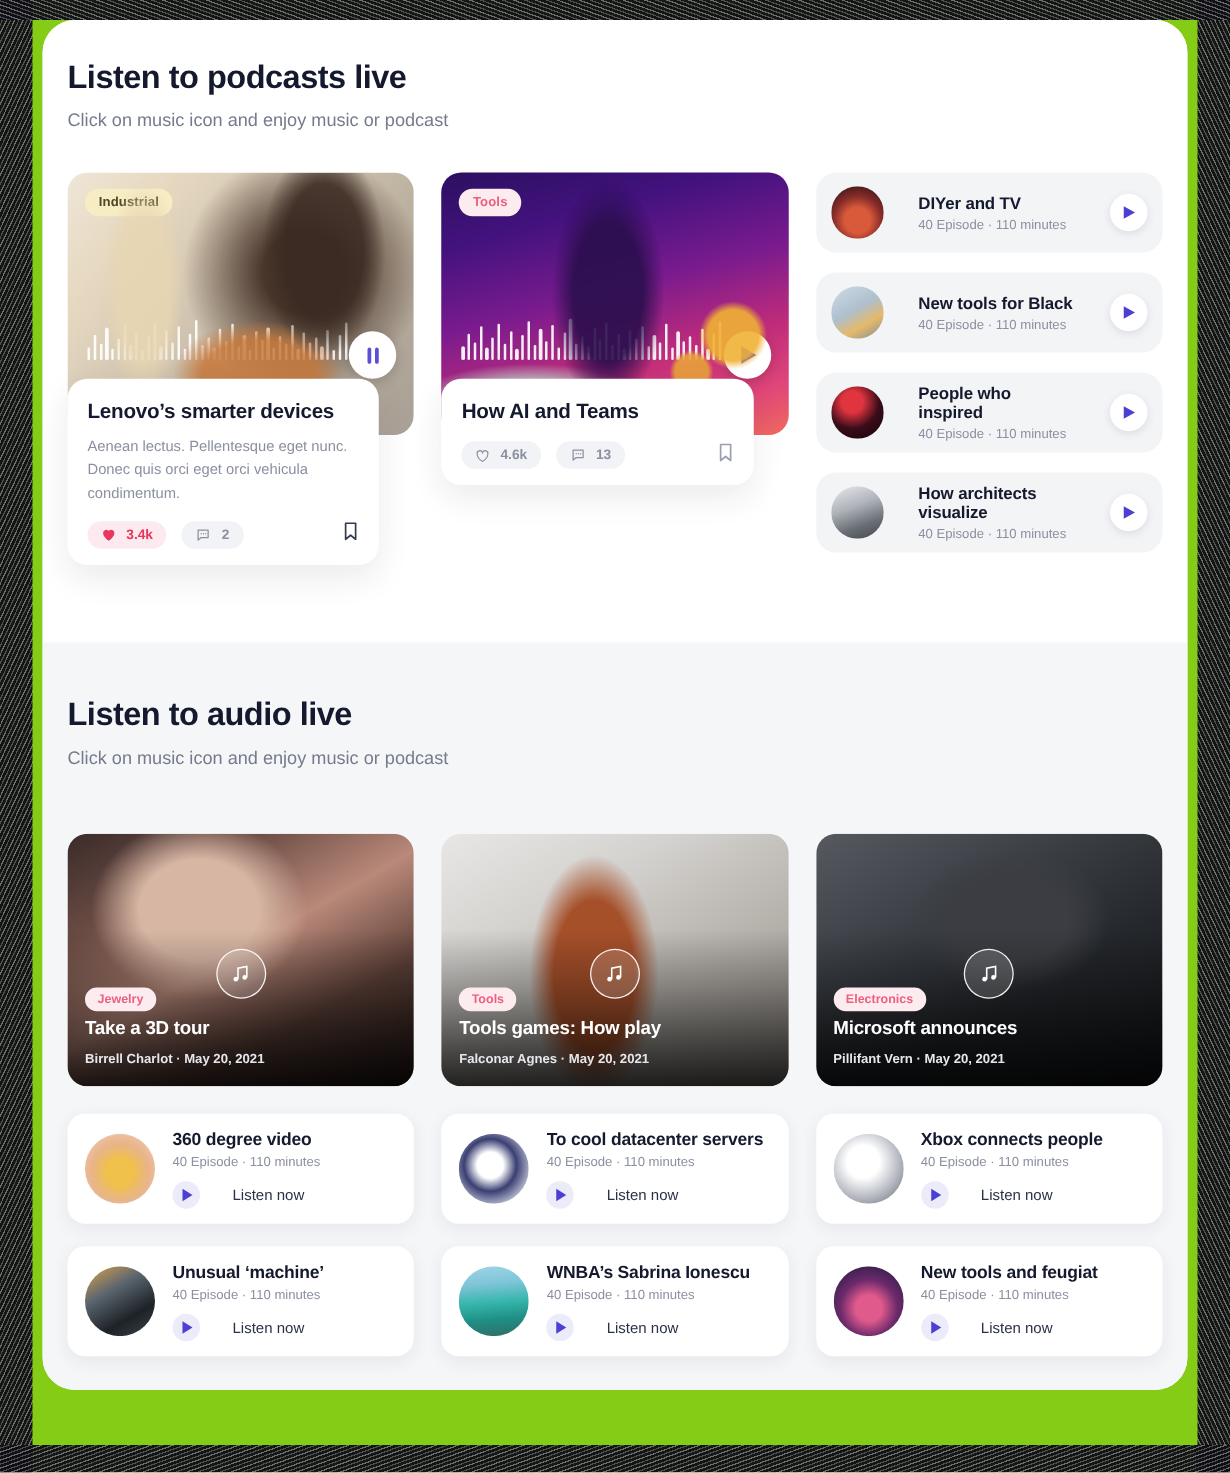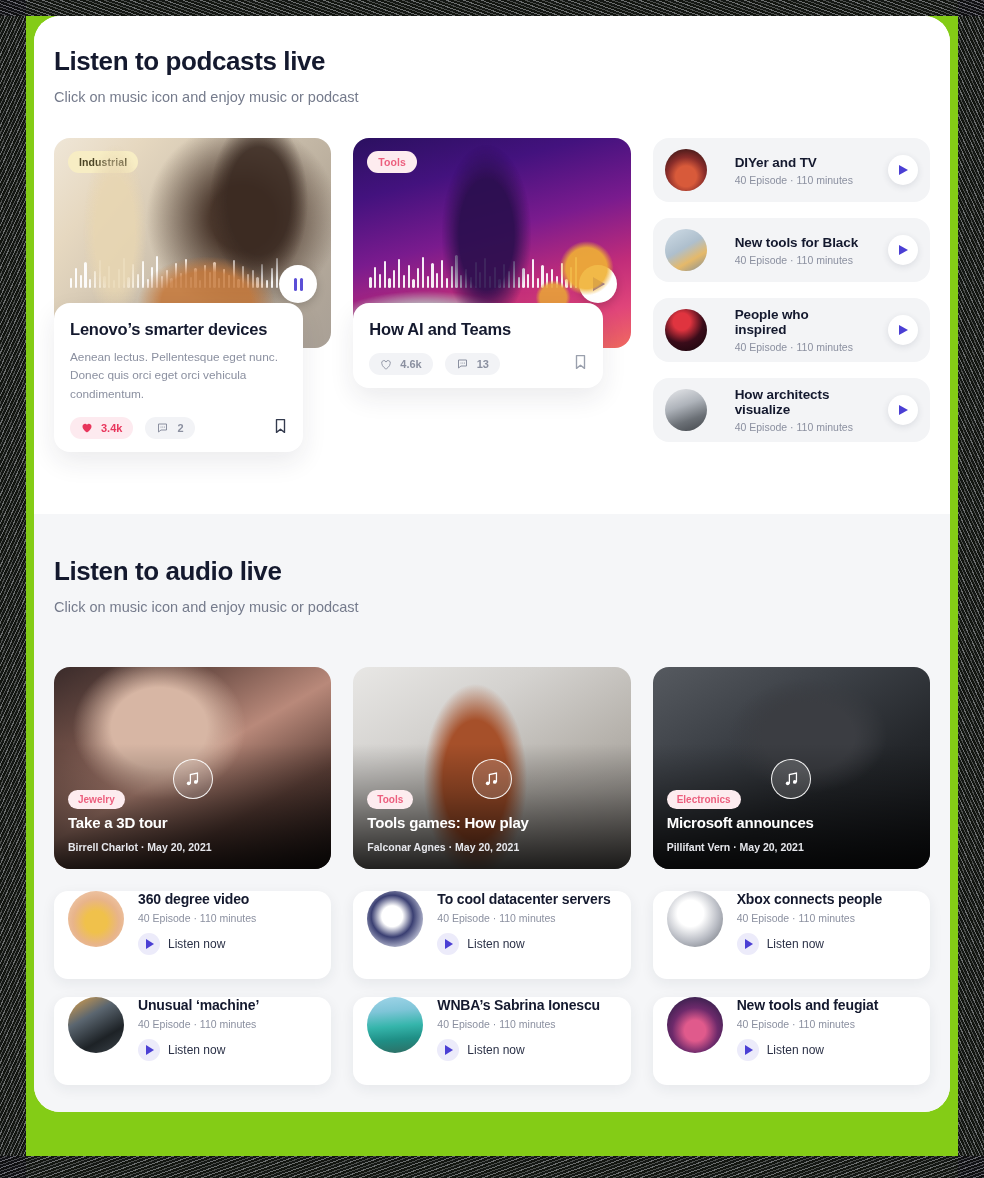--- a/index.html
+++ b/index.html
@@ -149,27 +149,27 @@
     padding: 4px 10px; border-radius: 10px; }
   .a-title { position: absolute; z-index: 3; left: 14px; bottom: 38px;
     color: #fff; font-size: 15px; font-weight: 700; letter-spacing: -.2px; }
   .a-meta { position: absolute; z-index: 3; left: 14px; bottom: 16px;
     color: #e6e7ec; font-size: 10.5px; font-weight: 600; }
 
   
   .brows { margin-top: 22px; display: flex; flex-direction: column; gap: 18px; }
   .brow { display: flex; gap: 22px; }
   .bitem { width: 280px; height: 88px; background: #fff; border-radius: 14px;
-           display: flex; gap: 14px; padding: 0 14px;
+           display: flex; align-items: center; gap: 14px; padding: 0 14px;
            box-shadow: 0 4px 14px rgba(35,40,60,.07); }
   .bavatar { width: 56px; height: 56px; border-radius: 50%; flex: 0 0 56px; overflow: hidden; }
   .btexts { flex: 1; min-width: 0; }
   .btitle { font-size: 14px; font-weight: 700; color: #14192e; letter-spacing: -.15px; }
   .bmeta { font-size: 10.5px; color: #8b90a0; margin-top: 5px; }
-  .blisten { display: flex; align-items: center; gap: 8px; margin-top: 9px; }
+  .blisten { display: flex; align-items: center; gap: 26px; margin-top: 9px; }
   .bplay { width: 22px; height: 22px; border-radius: 50%; background: #ecebfa;
            display:flex; align-items:center; justify-content:center; }
   .bplay .tri { width:0;height:0;border-left:8px solid #4b3fd4;border-top:5px solid transparent;border-bottom:5px solid transparent;margin-left:2px;}
   .blisten-label { font-size: 12px; color: #2b3147; }
 
   
   .av { width: 100%; height: 100%; }
   .av-city   { background: radial-gradient(circle at 50% 65%, #d85a3a 0 30%, #8a2d2a 55%, #1b0f10 100%); }
   .av-guitar { background: linear-gradient(150deg,#cfdce6 0%, #aebfcd 45%, #e5b96a 70%, #7f8d99 100%); }
   .av-open   { background: radial-gradient(circle at 40% 30%, #e0343f 0 22%, #3a0c1a 55%, #120509 100%); }

